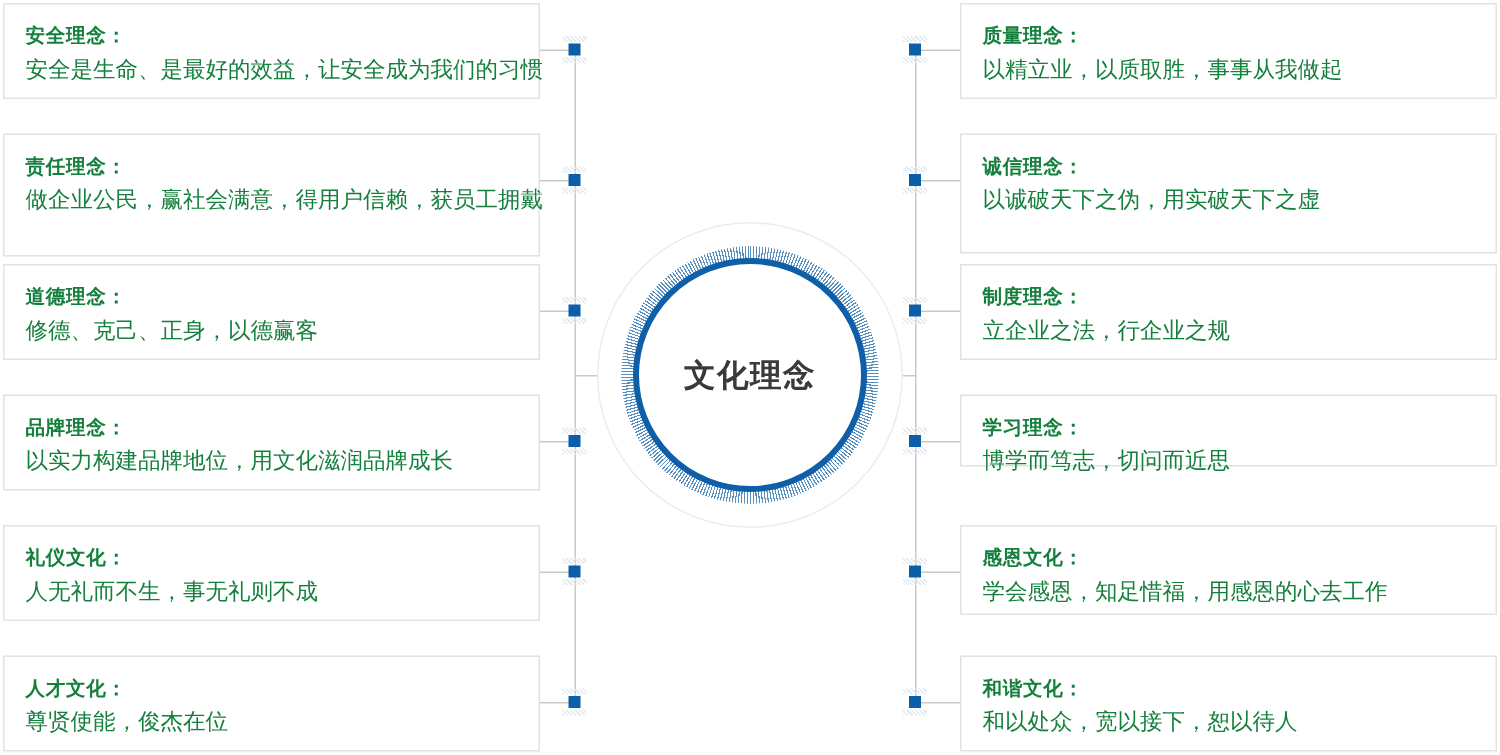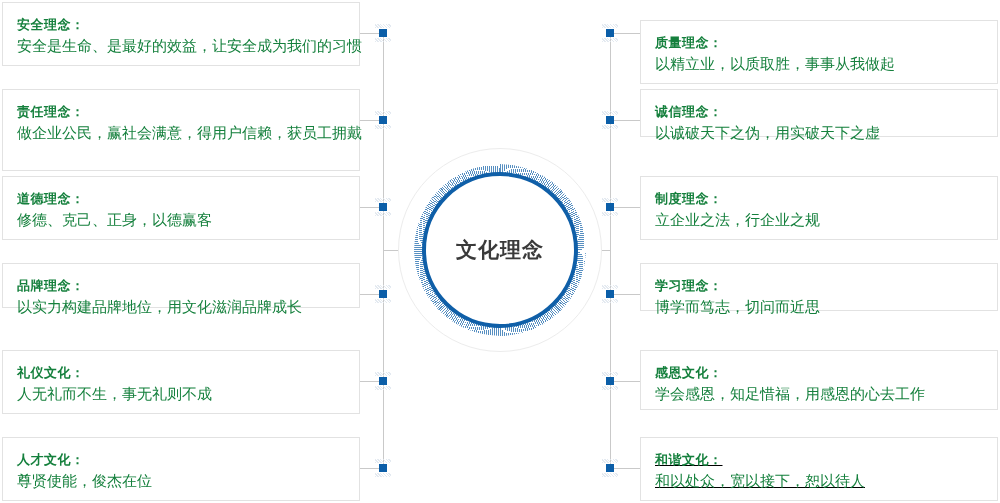--- a/index.html
+++ b/index.html
@@ -173,65 +173,65 @@
     <div class="box" style="top:89px; height:82px;">
       <div class="box-title">责任理念：</div>
       <div class="box-text">做企业公民，赢社会满意，得用户信赖，获员工拥戴</div>
     </div>
 
     <div class="box" style="top:176px; height:64px;">
       <div class="box-title">道德理念：</div>
       <div class="box-text">修德、克己、正身，以德赢客</div>
     </div>
 
-    <div class="box" style="top:263px; height:45px;">
+    <div class="box" style="top:263px; height:64px;">
       <div class="box-title">品牌理念：</div>
       <div class="box-text">以实力构建品牌地位，用文化滋润品牌成长</div>
     </div>
 
     <div class="box" style="top:350px; height:64px;">
       <div class="box-title">礼仪文化：</div>
       <div class="box-text">人无礼而不生，事无礼则不成</div>
     </div>
 
     <div class="box" style="top:437px; height:64px;">
       <div class="box-title">人才文化：</div>
       <div class="box-text">尊贤使能，俊杰在位</div>
     </div>
 
   </div>
 
   <div class="col-right">
 
-    <div class="box" style="top:20px; height:64px;">
+    <div class="box" style="top:2px; height:64px;">
       <div class="box-title">质量理念：</div>
       <div class="box-text">以精立业，以质取胜，事事从我做起</div>
     </div>
 
-    <div class="box" style="top:89px; height:48px;">
+    <div class="box" style="top:89px; height:80px;">
       <div class="box-title">诚信理念：</div>
       <div class="box-text">以诚破天下之伪，用实破天下之虚</div>
     </div>
 
     <div class="box" style="top:176px; height:64px;">
       <div class="box-title">制度理念：</div>
       <div class="box-text">立企业之法，行企业之规</div>
     </div>
 
     <div class="box" style="top:263px; height:48px;">
       <div class="box-title">学习理念：</div>
       <div class="box-text">博学而笃志，切问而近思</div>
     </div>
 
     <div class="box" style="top:350px; height:60px;">
       <div class="box-title">感恩文化：</div>
       <div class="box-text">学会感恩，知足惜福，用感恩的心去工作</div>
     </div>
 
-    <div class="box" style="top:437px; height:64px;text-decoration:underline;">
+    <div class="box" style="top:437px; height:64px;">
       <div class="box-title">和谐文化：</div>
       <div class="box-text">和以处众，宽以接下，恕以待人</div>
     </div>
 
   </div>
 
   <div id="hub">
     <div class="hub-outer"></div>
     <div class="hub-hatch"></div>
     <div class="hub-ring"></div>

